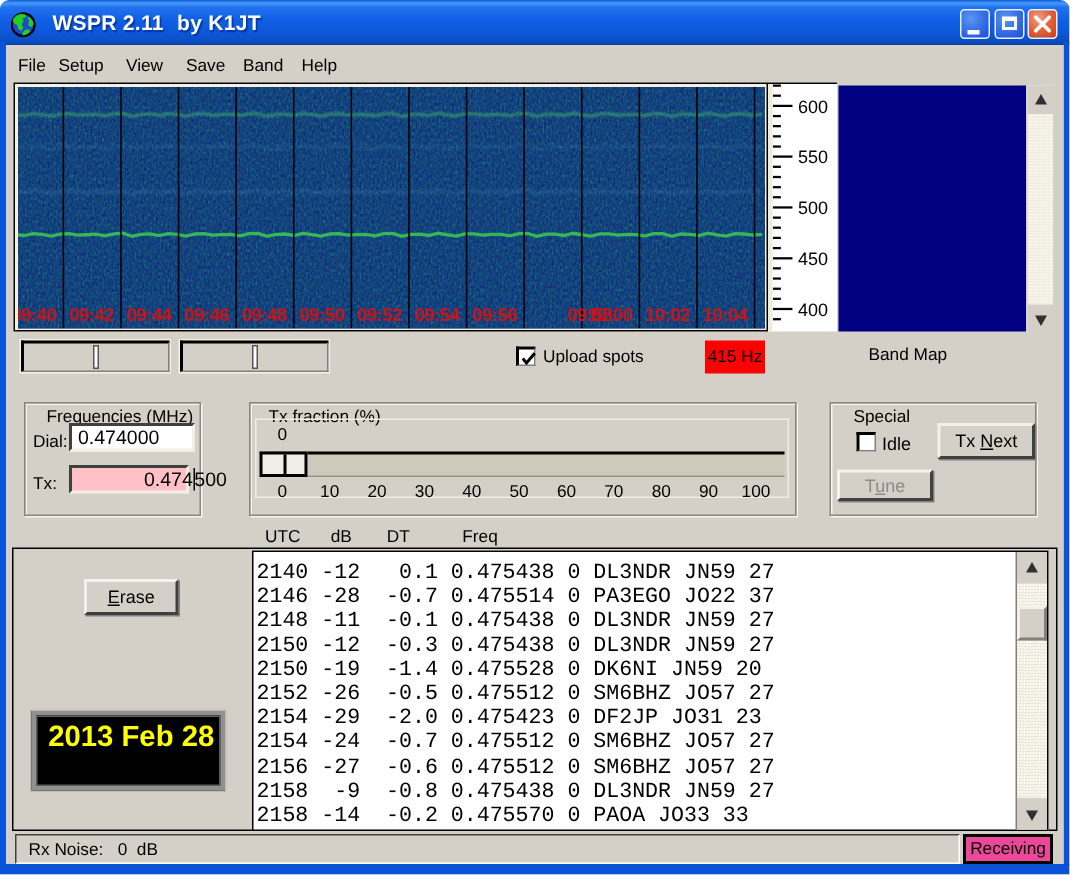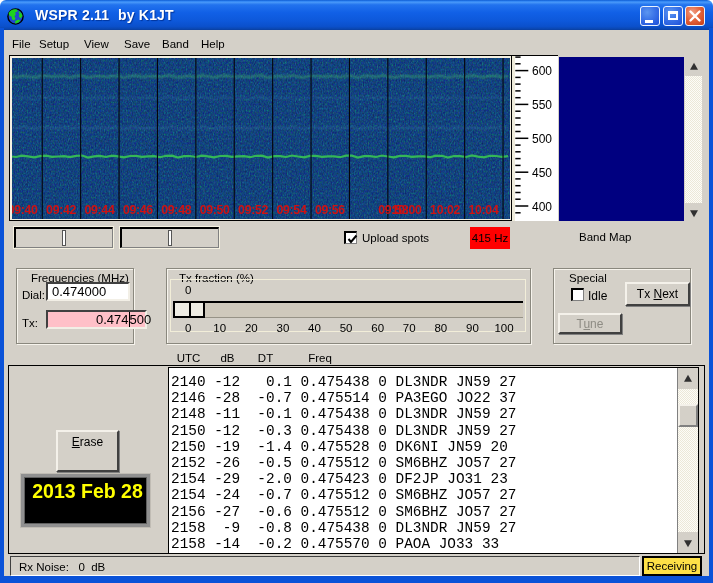--- a/index.html
+++ b/index.html
@@ -180,21 +180,21 @@
 
   <div style="position:absolute;left:470px;top:227px;width:40px;height:22px;background:#ff0000;color:#000;font-size:11.5px;text-align:center;line-height:22px;">415 Hz</div>
 
   <span style="position:absolute;left:579px;top:231px;font-size:11.5px;">Band Map</span>
 
   <div class="group" style="left:16px;top:268px;width:118px;height:76px;">
     <span class="glabel" style="left:11px;">Frequencies (MHz)</span>
     <span style="position:absolute;left:5px;top:20px;font-size:11.5px;">Dial:</span>
     <div class="field" style="left:29px;top:13px;width:84px;height:19px;">0.474000</div>
     <span style="position:absolute;left:5px;top:48px;font-size:11.5px;">Tx:</span>
-    <div class="field" style="left:29px;top:41px;width:101px;height:19px;background:#ffc0c8;padding-left:48px;">0.474<span style="border-left:1px solid #000;margin-left:0px;">500</span></div>
+    <div class="field" style="left:29px;top:41px;width:80px;height:19px;background:#ffc0c8;padding-left:48px;">0.474<span style="border-left:1px solid #000;margin-left:0px;">500</span></div>
   </div>
 
   <div class="group" style="left:166px;top:268px;width:365px;height:76px;">
     <span class="glabel" style="left:9px">Tx fraction (%)</span>
     <div style="position:absolute;left:3px;top:10px;width:356px;height:53px;border:1px solid #f2eed9;"></div>
     <span style="position:absolute;left:18px;top:15px;font-size:11.5px;">0</span>
 
     <div style="position:absolute;left:6px;top:32px;width:350px;height:17px;background:#cfc9bc;border-top:2px solid #000;border-bottom:1px solid #979387;"></div>
 
     <div style="position:absolute;left:6px;top:32px;width:32px;height:17px;background:#efede4;border:2px solid #000;">
@@ -226,21 +226,21 @@
   <div id="hdrs" style="position:absolute;top:352px;left:0;width:713px;font-size:11.5px;">
       <span style="position:absolute;left:158.5px;width:60px;text-align:center;">UTC</span>
       <span style="position:absolute;left:197.5px;width:60px;text-align:center;">dB</span>
       <span style="position:absolute;left:235.5px;width:60px;text-align:center;">DT</span>
       <span style="position:absolute;left:290px;width:60px;text-align:center;">Freq</span>
       <span style="position:absolute;left:351.5px;width:60px;text-align:center;margin-top:28px;">Drift</span>
     </div>
 
   <div style="position:absolute;left:8px;top:365px;width:697px;height:189px;border:1px solid #000;background:#d4d0c8;"></div>
 
-  <div class="tkbtn" style="left:56px;top:430px;width:63px;height:42px;line-height:21px;"><span style="text-decoration:underline">E</span>rase</div>
+  <div class="tkbtn" style="left:56px;top:386px;width:63px;height:24px;line-height:21px;"><span style="text-decoration:underline">E</span>rase</div>
 
   <div style="position:absolute;left:21px;top:474px;width:129px;height:53px;background:#000;border:3px solid #909090;box-shadow:inset 0 0 0 1px #606060, 0 0 0 1px #c0bcb4;">
     <div style="position:absolute;left:0;top:3px;width:127px;text-align:center;color:#ffff00;font-size:19.5px;font-weight:bold;">2013 Feb 28</div>
   </div>
 
   <div style="position:absolute;left:168px;top:367px;width:531px;height:187px;border:1px solid #000;background:#fff;">
     <div id="rows" class="mono" style="position:absolute;left:2px;top:6px;font-size:14.4px;line-height:16.2px;white-space:pre;">2140 -12   0.1 0.475438 0 DL3NDR JN59 27
 2146 -28  -0.7 0.475514 0 PA3EGO JO22 37
 2148 -11  -0.1 0.475438 0 DL3NDR JN59 27
 2150 -12  -0.3 0.475438 0 DL3NDR JN59 27
@@ -255,21 +255,21 @@
     <div style="position:absolute;right:0;top:0;width:21px;height:185px;background:repeating-conic-gradient(#fdfcf8 0% 25%, #ece8d8 0% 50%) 0 0/2px 2px;border-left:1px solid #808080;">
       <div class="sbtn up" style="position:absolute;left:0;top:0;width:20px;height:21px;"></div>
       <div class="thumb" style="position:absolute;left:0;top:36px;width:20px;height:23px;"></div>
       <div class="sbtn" style="position:absolute;left:0;top:164px;width:20px;height:21px;"></div>
     </div>
   </div>
 
   <div style="position:absolute;left:10px;top:556px;width:630px;height:20px;background:#d4d0c8;border-top:1px solid #404040;border-left:1px solid #404040;border-bottom:1px solid #fff;border-right:1px solid #fff;">
     <span style="position:absolute;left:8px;top:4px;font-size:11.5px;">Rx Noise:&nbsp;&nbsp; 0&nbsp; dB</span>
   </div>
-  <div style="position:absolute;left:642px;top:556px;width:60px;height:20px;background:#fde047;border:2px solid #000;color:#000;font-size:11.5px;text-align:center;line-height:16px;">Receiving</div>
+  <div style="position:absolute;left:642px;top:556px;width:60px;height:20px;background:#ec4899;border:2px solid #000;color:#000;font-size:11.5px;text-align:center;line-height:16px;">Receiving</div>
 </div>
 
 <style>
   .sbtn{background:#d4d0c8;position:relative;} .sbtn::after{content:"";position:absolute;left:50%;top:50%;transform:translate(-50%,-38%);border:4.5px solid transparent;border-bottom:none;border-top:7px solid #303030;} .sbtn.up::after{transform:translate(-50%,-62%);border:4.5px solid transparent;border-top:none;border-bottom:7px solid #303030;}
   .thumb{background:#d4d0c8;border-top:2px solid #f4f1ea;border-left:2px solid #f4f1ea;border-right:2px solid #808080;border-bottom:2px solid #808080;}
   .meter{border-top:2px solid #000;border-left:2px solid #000;border-bottom:1px solid #808080;border-right:1px solid #808080;background:#d4d0c8;box-shadow:0 0 0 1px #f5f1e0;}
   .mk{position:absolute;top:1px;width:4px;height:16px;background:#fff;border:1px solid #555;}
   .cb{width:13px;height:13px;background:#fff;border-top:2px solid #000;border-left:2px solid #000;border-right:1px solid #808080;border-bottom:1px solid #808080;}
 </style>
 

